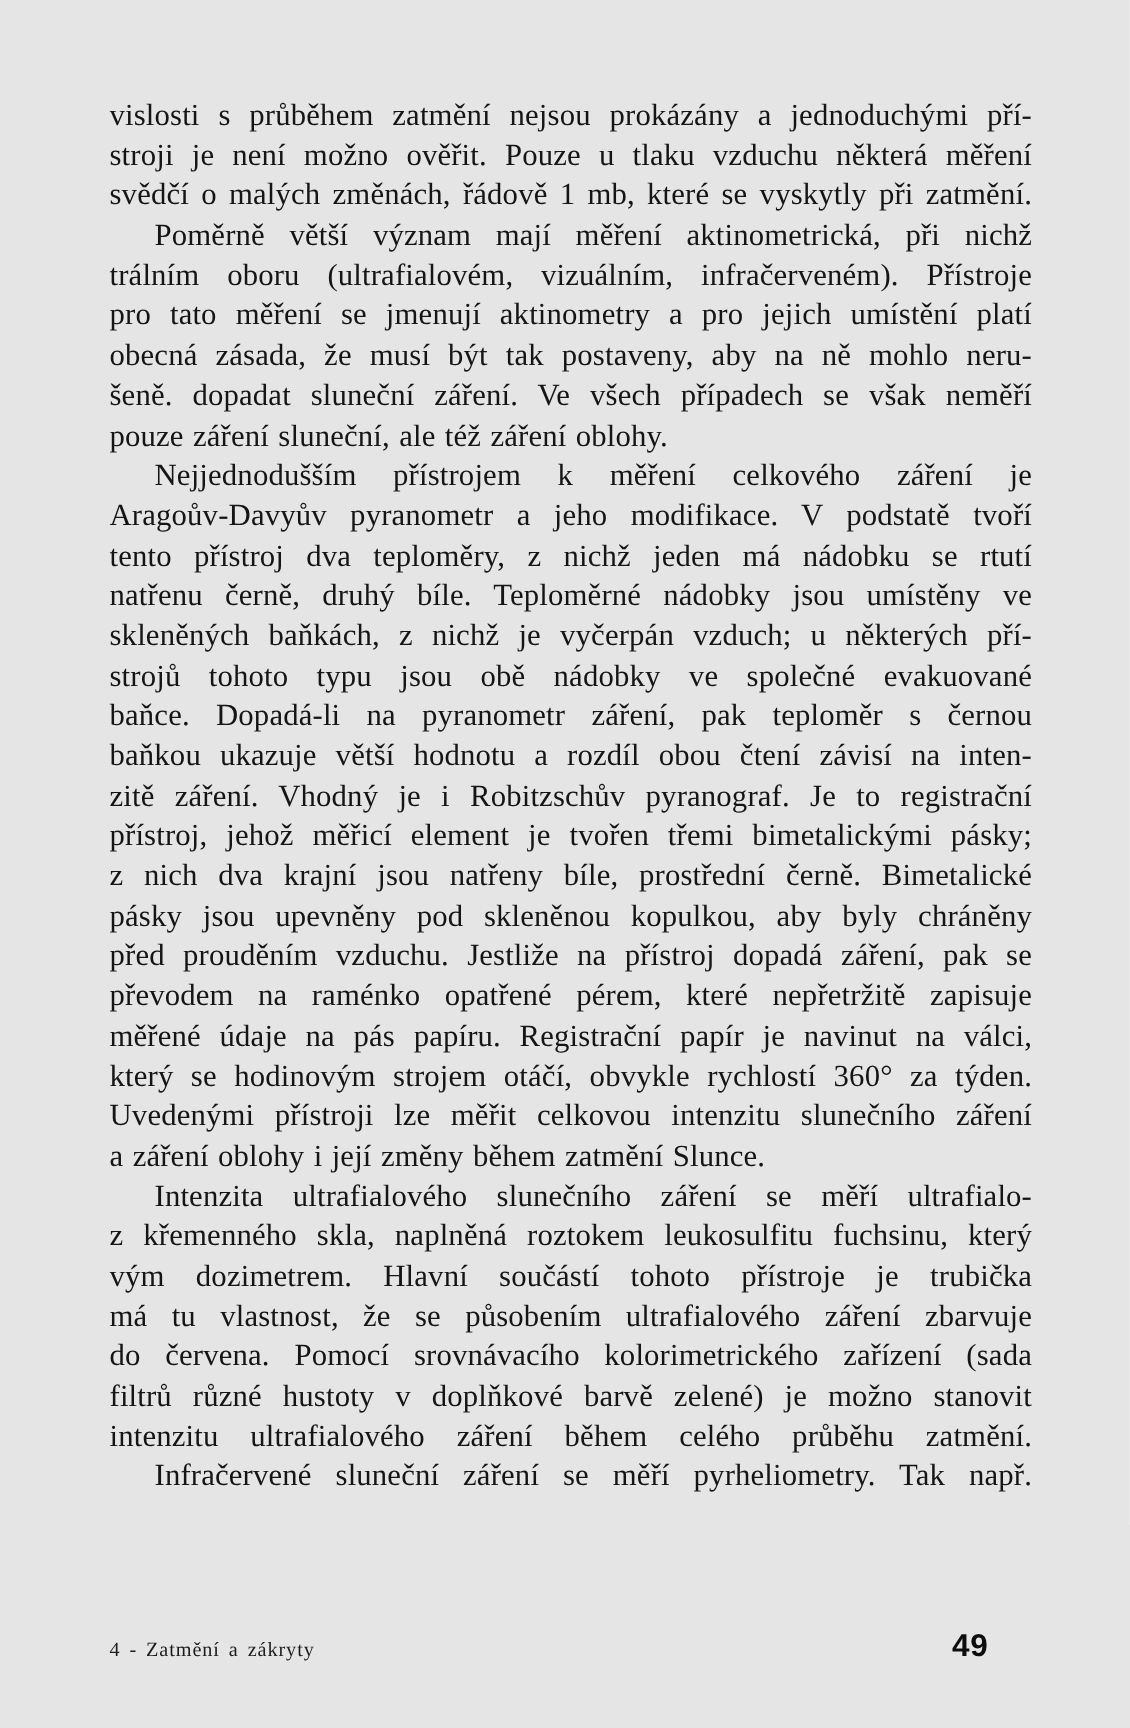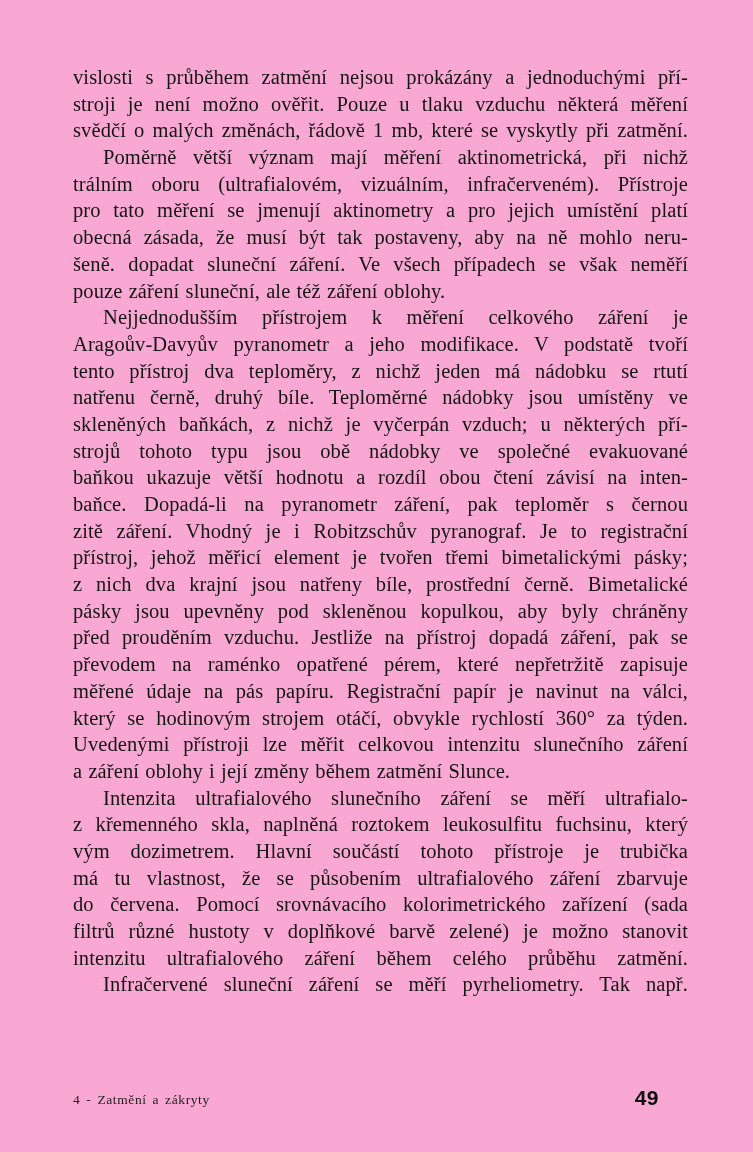--- a/index.html
+++ b/index.html
@@ -11,21 +11,21 @@
     height: 1152px;
     background: #ffffff;
     position: relative;
     font-family: "Liberation Serif", "DejaVu Serif", serif;
     color: #151515;
     overflow: hidden;
   }
   .page {
     position: absolute;
     inset: 0;
-    background: #f9a8d4;
+    background: #e5e5e5;
   }
   .text-block {
     position: absolute;
     left: 73px;
     top: 64px;
     width: 615px;
   }
   .paragraph {
     margin: 0;
     padding: 0;
@@ -98,22 +98,22 @@
       <div class="line last-short">pouze záření sluneční, ale též záření oblohy.</div>
     </div>
 
     <div class="paragraph">
       <div class="line indent">Nejjednodušším přístrojem k měření celkového záření je</div>
       <div class="line">Aragoův-Davyův pyranometr a jeho modifikace. V podstatě tvoří</div>
       <div class="line">tento přístroj dva teploměry, z nichž jeden má nádobku se rtutí</div>
       <div class="line">natřenu černě, druhý bíle. Teploměrné nádobky jsou umístěny ve</div>
       <div class="line">skleněných baňkách, z nichž je vyčerpán vzduch; u některých pří-</div>
       <div class="line">strojů tohoto typu jsou obě nádobky ve společné evakuované</div>
+      <div class="line">baňce. Dopadá-li na pyranometr záření, pak teploměr s černou</div>
       <div class="line">baňkou ukazuje větší hodnotu a rozdíl obou čtení závisí na inten-</div>
-      <div class="line">baňce. Dopadá-li na pyranometr záření, pak teploměr s černou</div>
       <div class="line">zitě záření. Vhodný je i Robitzschův pyranograf. Je to registrační</div>
       <div class="line">přístroj, jehož měřicí element je tvořen třemi bimetalickými pásky;</div>
       <div class="line">z nich dva krajní jsou natřeny bíle, prostřední černě. Bimetalické</div>
       <div class="line">pásky jsou upevněny pod skleněnou kopulkou, aby byly chráněny</div>
       <div class="line">před prouděním vzduchu. Jestliže na přístroj dopadá záření, pak se</div>
       <div class="line">převodem na raménko opatřené pérem, které nepřetržitě zapisuje</div>
       <div class="line">měřené údaje na pás papíru. Registrační papír je navinut na válci,</div>
       <div class="line">který se hodinovým strojem otáčí, obvykle rychlostí 360° za týden.</div>
       <div class="line">Uvedenými přístroji lze měřit celkovou intenzitu slunečního záření</div>
       <div class="line last-short">a záření oblohy i její změny během zatmění Slunce.</div>

